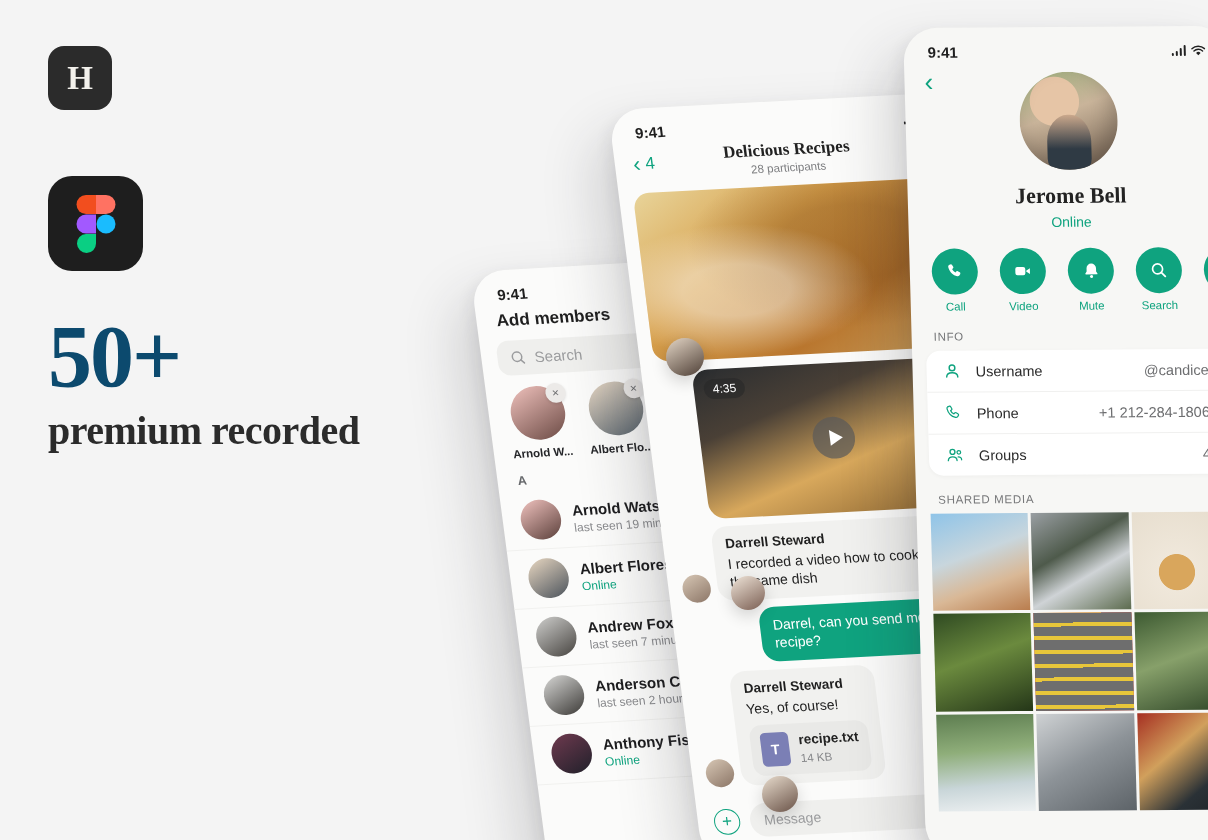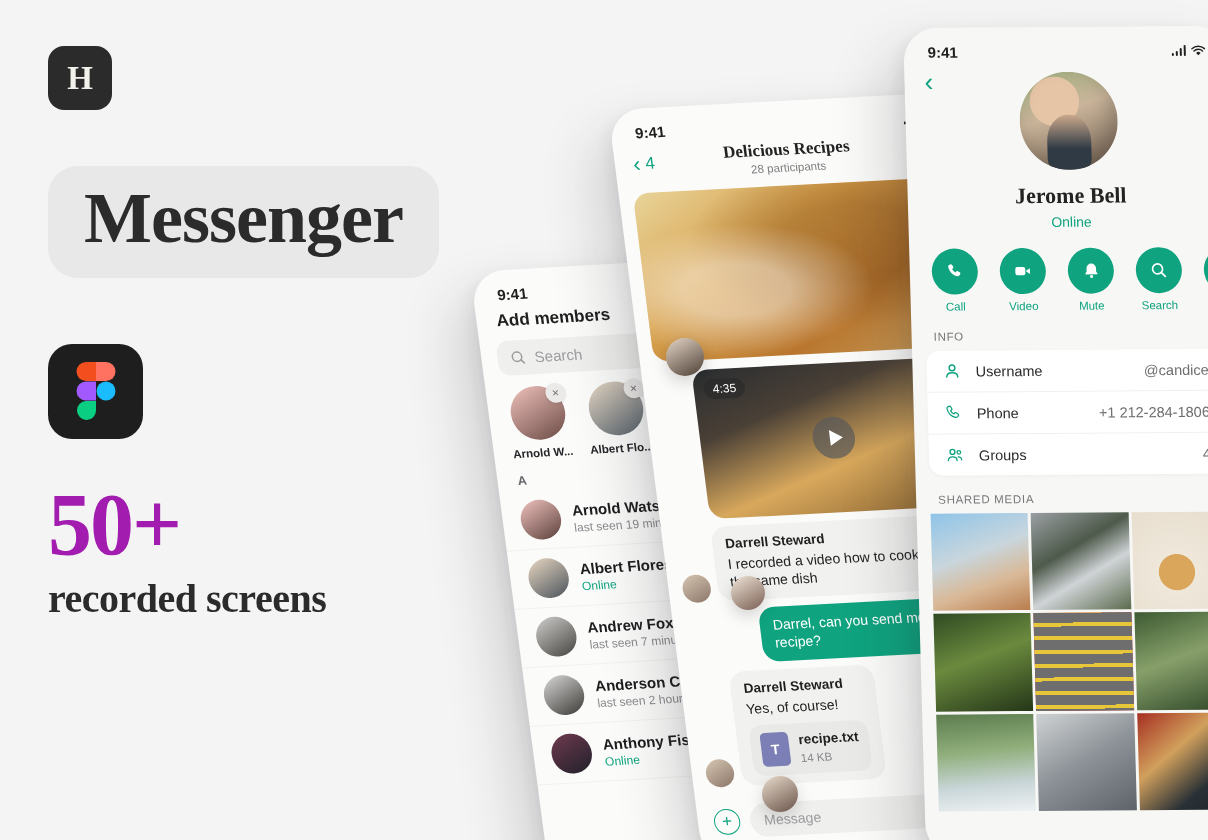--- a/index.html
+++ b/index.html
@@ -37,21 +37,21 @@
   .pill-2 { font-size: 72px; line-height: 1.08; margin-top: 16px; }
 
   .figma-badge {
     width: 95px; height: 95px; border-radius: 24px; background: #1e1e1e;
     margin-top: 66px; position: relative;
   }
   .figma-badge svg { position: absolute; left: 50%; top: 50%; transform: translate(-50%,-50%); }
 
   .stat-num {
     font-family: "Liberation Serif", serif; font-weight: bold;
-    font-size: 88px; color: #a21caf; line-height: 1; margin-top: 42px; letter-spacing: -2px;
+    font-size: 88px; color: #0c4a6e; line-height: 1; margin-top: 42px; letter-spacing: -2px;
   }
   .stat-sub {
     font-family: "Liberation Serif", serif; font-weight: bold;
     font-size: 40px; color: #2b2b2b; line-height: 1; margin-top: 10px; letter-spacing: -0.5px;
   }
 
   
   .phone {
     position: absolute; background: #fbfbfa; overflow: hidden;
     box-shadow: -22px 26px 54px rgba(40,40,45,0.17), -4px 6px 16px rgba(40,40,45,0.08);
@@ -223,36 +223,33 @@
 <div class="stage">
 
   <div class="promo">
 
     <div class="brand-row">
       <div class="brand-logo">
         <span>H</span>
       </div>
     </div>
 
-    <div style="display:block">
-      <div class="pill pill-1">Messenger</div>
-    </div>
 
     <div class="figma-badge">
       <svg width="40" height="58" viewBox="0 0 40 58" aria-hidden="true">
         <path d="M10 0h10v19H10a9.5 9.5 0 1 1 0-19z" fill="#F24E1E"></path>
         <path d="M20 0h10a9.5 9.5 0 1 1 0 19H20V0z" fill="#FF7262"></path>
         <path d="M10 19.5h10v19H10a9.5 9.5 0 1 1 0-19z" fill="#A259FF"></path>
         <circle cx="30" cy="29" r="9.5" fill="#1ABCFE"></circle>
         <path d="M10 39h10v9.5A9.5 9.5 0 1 1 10 39z" fill="#0ACF83"></path>
       </svg>
     </div>
 
     <div class="stat-num">50+</div>
-    <div class="stat-sub">recorded screens</div>
+    <div class="stat-sub">premium recorded</div>
   </div>
 
   <div class="phone" id="phone-contacts">
     <div class="statusbar">
       <span>9:41</span>
       <span class="sb-right">
         <span class="bars">
             <i></i>
             <i></i>
             <i></i>

